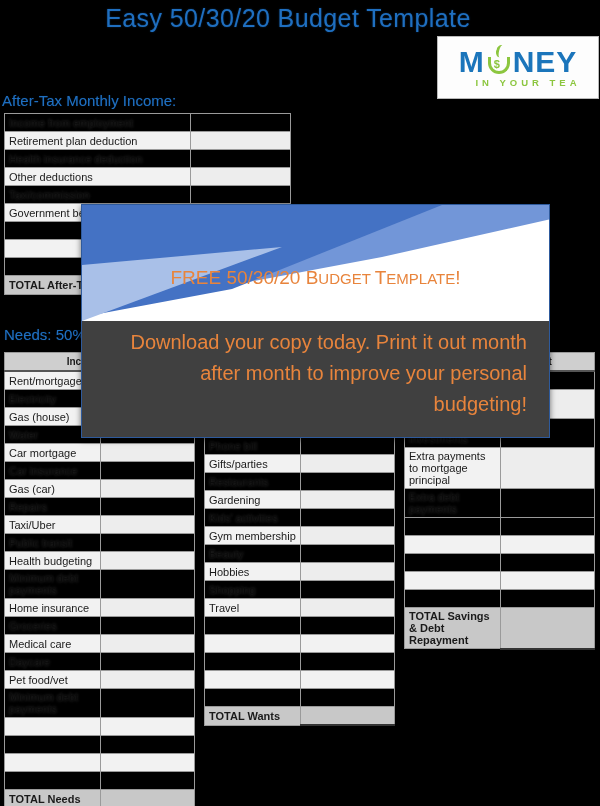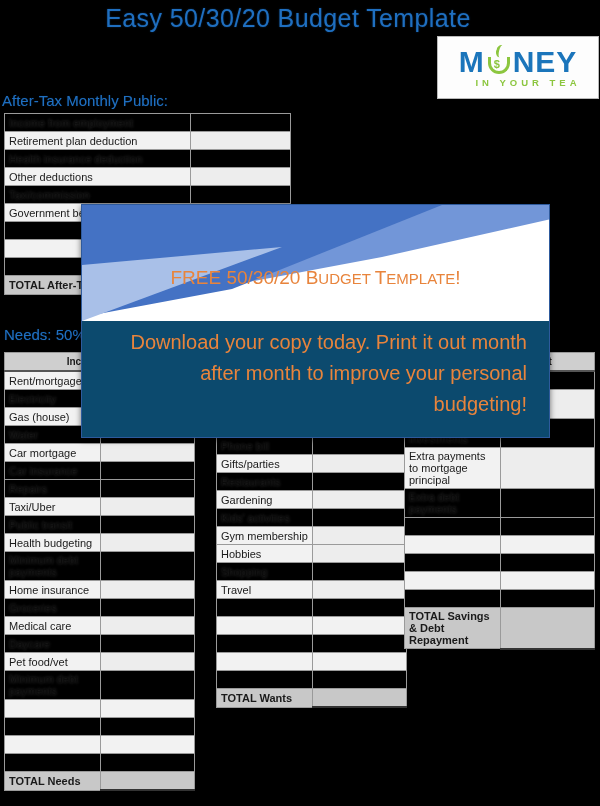--- a/index.html
+++ b/index.html
@@ -61,21 +61,21 @@
   
   .tbl tr.redact td{
     background:#000;color:#0a0a0a;text-shadow:0 0 3px #3a3a3a;
   }
   .tbl tr.redact td.val{background:#000;}
   .tbl tr.blank td{background:#f2f2f2;color:transparent;}
 
   
   .promo{
     position:absolute;left:81px;top:204px;width:469px;height:234px;
-    background:#0c4a6e;border:1px solid #2e5a9c;box-sizing:border-box;
+    background:#404040;border:1px solid #2e5a9c;box-sizing:border-box;
     overflow:hidden;box-shadow:0 2px 6px rgba(0,0,0,.55);
   }
   .promo .art{position:absolute;left:0;top:0;width:469px;height:116px;overflow:hidden;}
   .promo .art svg{display:block;}
   .promo .ptitle{
     position:absolute;left:0;top:62px;width:100%;text-align:center;
     color:#e8843c;font-size:19px;white-space:nowrap;
   }
   .promo .ptitle .sc{font-size:15px;}
   .promo .pbody{
@@ -96,21 +96,21 @@
       <span class="logo-cup">
         <span class="steam"></span>
         <span class="bowl"></span>
         <span class="dollar">$</span>
       </span>
       <span>NEY</span>
     </div>
     <div class="logo-sub">IN  YOUR  TEA</div>
   </div>
 
-  <div class="sec-head" style="left:2px;top:92px;">After-Tax Monthly Public:</div>
+  <div class="sec-head" style="left:2px;top:92px;">After-Tax Monthly Income:</div>
 
   <table class="tbl" id="tbl-income" style="left:4px;top:113px;width:286px;">
     <colgroup>
         <col style="width:186px">
         <col style="width:100px">
       </colgroup>
     <tbody>
         <tr class="redact">
           <td>Income from employment</td>
           <td class="val"></td>
@@ -184,20 +184,24 @@
           <td class="val"></td>
         </tr>
         <tr class="">
           <td>Car mortgage</td>
           <td class="val"></td>
         </tr>
         <tr class="redact">
           <td>Car insurance</td>
           <td class="val"></td>
         </tr>
+        <tr class="">
+          <td>Gas (car)</td>
+          <td class="val"></td>
+        </tr>
         <tr class="redact">
           <td>Repairs</td>
           <td class="val"></td>
         </tr>
         <tr class="">
           <td>Taxi/Uber</td>
           <td class="val"></td>
         </tr>
         <tr class="redact">
           <td>Public transit</td>
@@ -251,21 +255,21 @@
           <td></td>
           <td class="val"></td>
         </tr>
         <tr class="total">
           <td>TOTAL Needs</td>
           <td class="val"></td>
         </tr>
       </tbody>
   </table>
 
-  <table class="tbl" id="tbl-wants" style="left:204px;top:352px;width:190px;margin-left:12px;">
+  <table class="tbl" id="tbl-wants" style="left:204px;top:352px;width:190px;">
     <colgroup>
         <col style="width:96px">
         <col style="width:94px">
       </colgroup>
     <tbody>
         <tr class="hdr">
           <td colspan="2">Income x 0.30</td>
         </tr>
         <tr class="">
           <td>Subscriptions</td>
@@ -294,20 +298,24 @@
         <tr class="">
           <td>Gardening</td>
           <td class="val"></td>
         </tr>
         <tr class="redact">
           <td>Kids' activities</td>
           <td class="val"></td>
         </tr>
         <tr class="">
           <td>Gym membership</td>
+          <td class="val"></td>
+        </tr>
+        <tr class="redact">
+          <td>Beauty</td>
           <td class="val"></td>
         </tr>
         <tr class="">
           <td>Hobbies</td>
           <td class="val"></td>
         </tr>
         <tr class="redact">
           <td>Shopping</td>
           <td class="val"></td>
         </tr>

